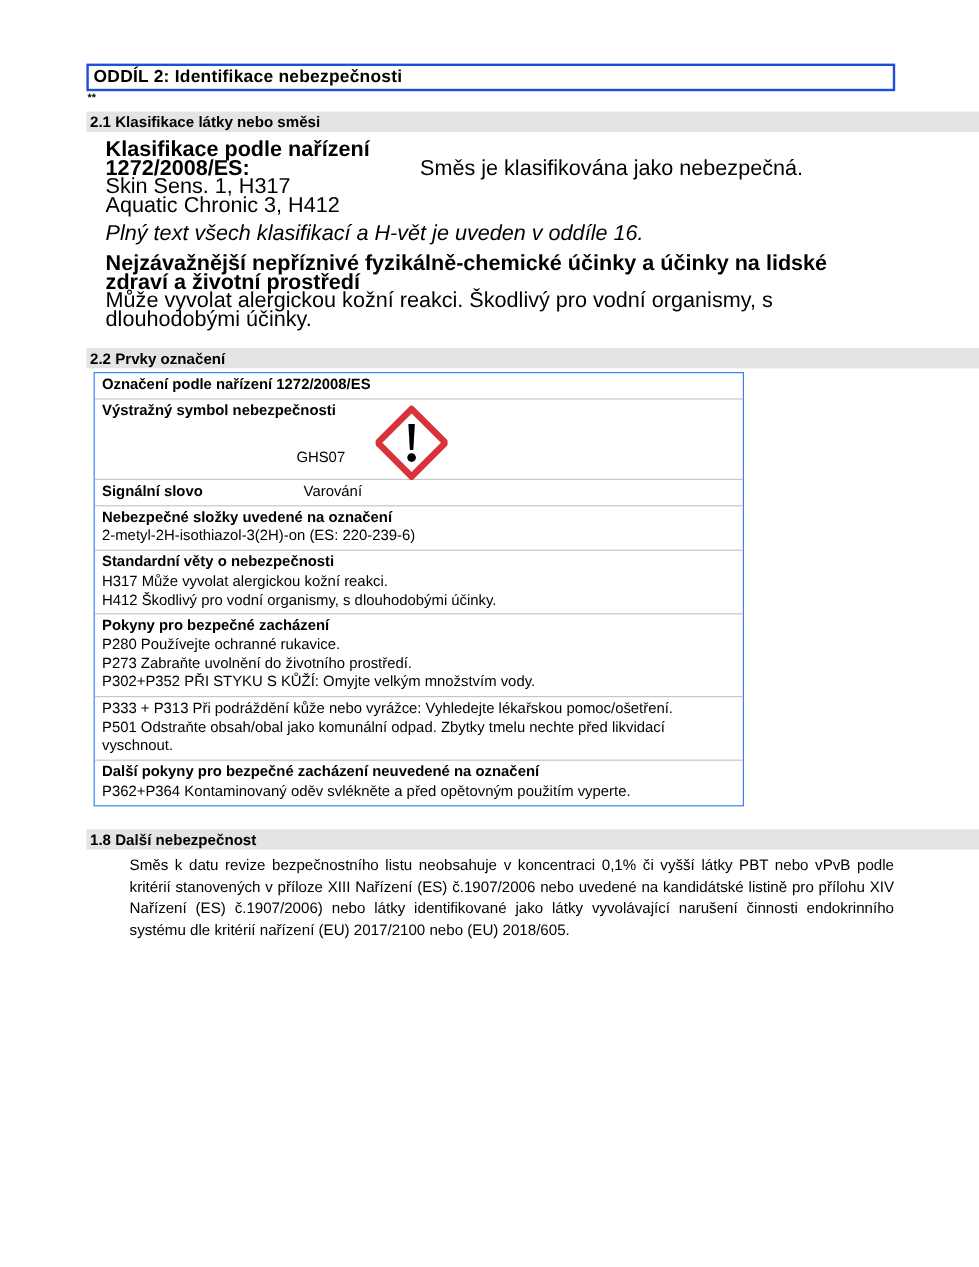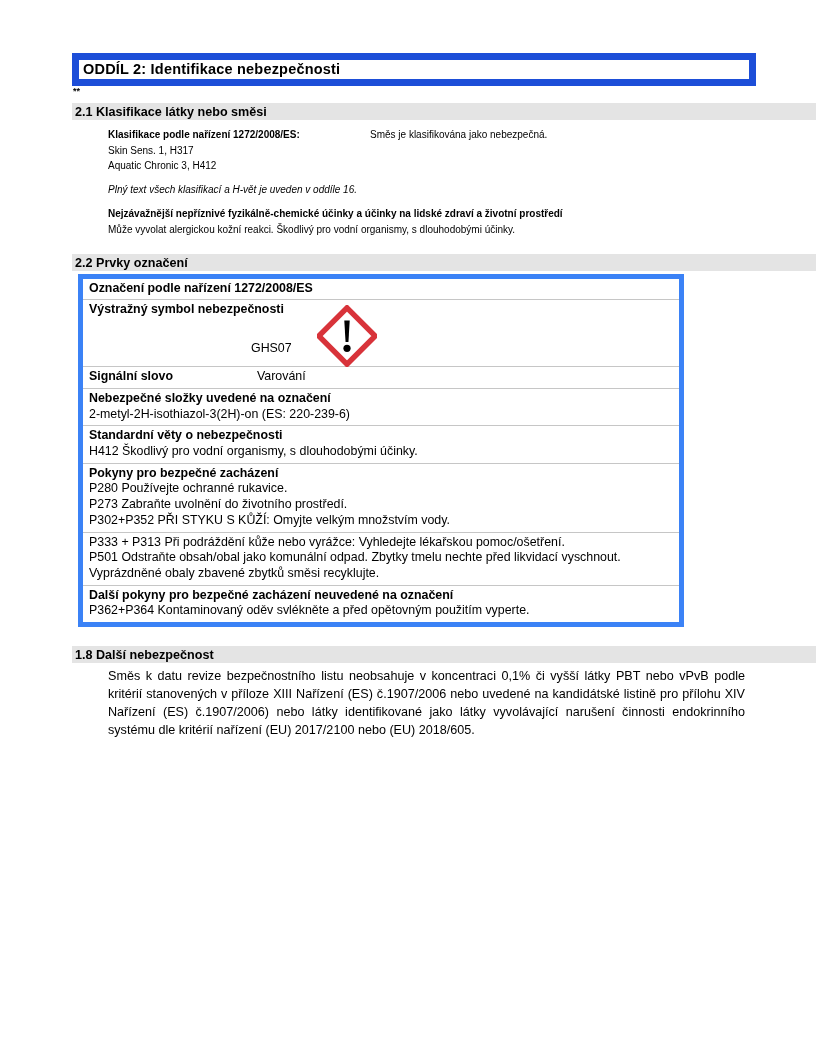--- a/index.html
+++ b/index.html
@@ -1,38 +1,38 @@
 <!DOCTYPE html>
 <html lang="cs"><head>
 <meta charset="utf-8">
 <style>
   html,body{margin:0;padding:0;background:#ffffff;}
   body{font-family:"Liberation Sans","DejaVu Sans",sans-serif;color:#000;}
   .page{position:relative;width:816px;height:1056px;background:#fff;overflow:hidden;}
   .content{position:absolute;left:72px;top:53px;width:674px;}
 
   
-  .section-box{border:7px solid #1d4ed8;width:662px;padding:1px 4px 2px 4px;}
+  .section-box{border:2px solid #1d4ed8;width:662px;padding:1px 4px 2px 4px;}
   .section-box h1{margin:0;font-size:14.5px;font-weight:bold;letter-spacing:.2px;}
   .rev-marker{font-size:9px;font-weight:bold;margin:1px 0 0 1px;line-height:9px;}
 
   
   .bar{background:#e4e4e4;font-weight:bold;font-size:12.6px;padding:2px 3px 1px 3px;width:780px;box-sizing:border-box;}
   .bar-21{margin-top:7px;}
   .bar-22{margin-top:16px;}
   .bar-23{margin-top:19px;}
 
-  .indent{margin-left:36px;font-size:10px;line-height:15.6px;}
+  .indent{margin-left:16px;font-size:18px;line-height:15.6px;}
   .sec21-class{margin-top:7px;}
   .lbl-inline{font-weight:bold;display:inline-block;width:262px;}
   .italic-note{font-style:italic;margin-top:8px;}
   .bold-line{font-weight:bold;margin-top:9px;}
 
   
-  .label-table{margin-top:3px;margin-left:6px;width:606px;border:5px solid #3b82f6;box-sizing:border-box;}
+  .label-table{margin-top:3px;margin-left:6px;width:542px;border:1px solid #3b82f6;box-sizing:border-box;}
   .trow{border-top:1px solid #c6c6c6;padding:2px 6px 3px 6px;font-size:12.4px;line-height:15.7px;position:relative;}
   .trow:first-child{border-top:none;}
   .trow .b{font-weight:bold;}
   .row-picto{height:61px;}
   .ghs-code{position:absolute;left:168px;top:41px;}
   .ghs-diamond{position:absolute;left:234px;top:5px;width:60px;height:62px;z-index:2;}
   .row-signal{display:flex;}
   .row-signal .sig-label{font-weight:bold;width:168px;}
   .plain-list div{margin:0;}
 
@@ -84,34 +84,34 @@
         <span>Varování</span>
       </div>
 
       <div class="trow plain-list">
         <div class="b">Nebezpečné složky uvedené na označení</div>
         <div>2-metyl-2H-isothiazol-3(2H)-on (ES: 220-239-6)</div>
       </div>
 
       <div class="trow plain-list">
         <div class="b">Standardní věty o nebezpečnosti</div>
+        <div>H317 Může vyvolat alergickou kožní reakci.</div>
         <div>H412 Škodlivý pro vodní organismy, s dlouhodobými účinky.</div>
       </div>
 
       <div class="trow plain-list">
         <div class="b">Pokyny pro bezpečné zacházení</div>
         <div>P280 Používejte ochranné rukavice.</div>
         <div>P273 Zabraňte uvolnění do životního prostředí.</div>
         <div>P302+P352 PŘI STYKU S KŮŽÍ: Omyjte velkým množstvím vody.</div>
       </div>
 
       <div class="trow plain-list">
         <div>P333 + P313 Při podráždění kůže nebo vyrážce: Vyhledejte lékařskou pomoc/ošetření.</div>
         <div>P501 Odstraňte obsah/obal jako komunální odpad. Zbytky tmelu nechte před likvidací vyschnout.</div>
-        <div>Vyprázdněné obaly zbavené zbytků směsi recyklujte.</div>
       </div>
 
       <div class="trow plain-list">
         <div class="b">Další pokyny pro bezpečné zacházení neuvedené na označení</div>
         <div>P362+P364 Kontaminovaný oděv svlékněte a před opětovným použitím vyperte.</div>
       </div>
     </div>
 
     <div class="bar bar-23">1.8 Další nebezpečnost</div>
     <div class="para23">Směs k datu revize bezpečnostního listu neobsahuje v koncentraci 0,1% či vyšší látky PBT nebo vPvB podle kritérií stanovených v příloze XIII Nařízení (ES) č.1907/2006 nebo uvedené na kandidátské listině pro přílohu XIV Nařízení (ES) č.1907/2006) nebo látky identifikované jako látky vyvolávající narušení činnosti endokrinního systému dle kritérií nařízení (EU) 2017/2100 nebo (EU) 2018/605.</div>

